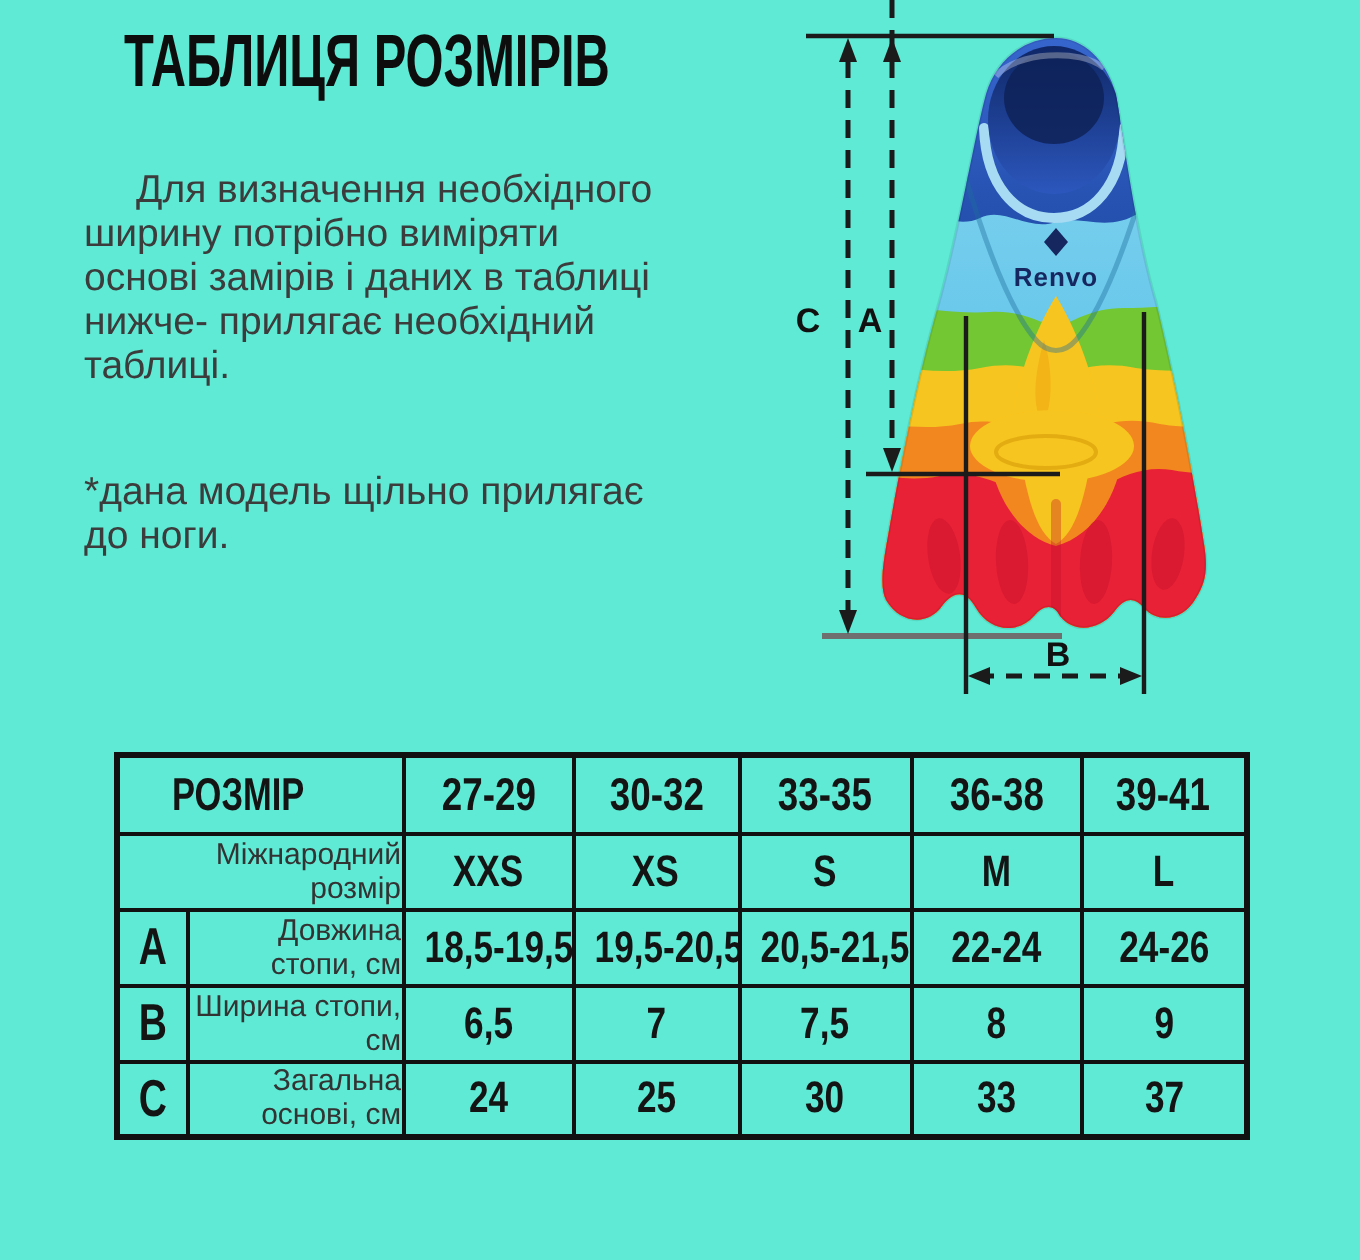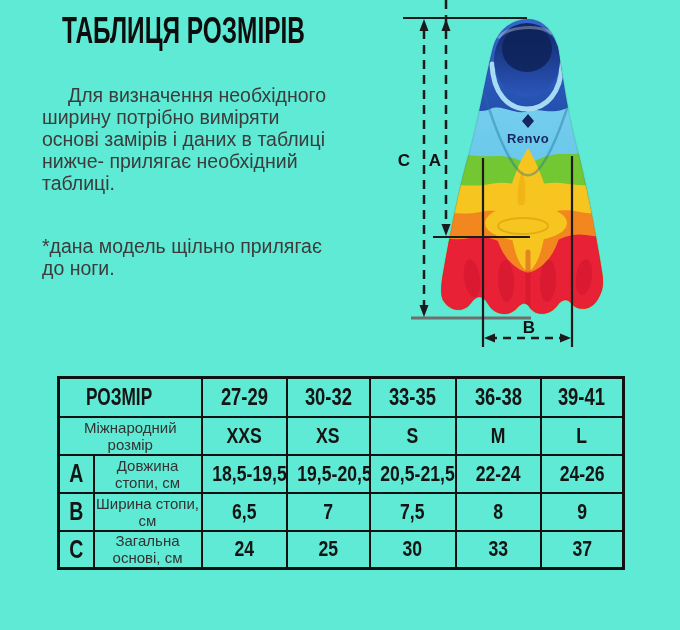--- a/index.html
+++ b/index.html
@@ -20,21 +20,21 @@
   .diagram{position:absolute;left:390px;top:0;width:290px;height:380px;}
 
   
   table.sizes{position:absolute;left:57px;top:376px;width:565px;border-collapse:collapse;
               table-layout:fixed;border:3px solid #111;}
   table.sizes td{border:2px solid #111;padding:0;vertical-align:middle;color:#141414;
                  text-align:center;overflow:hidden;}
   table.sizes tr.rh{height:39px;}
   table.sizes tr{height:38px;}
   td.lbl{text-align:left;padding-left:8px;}
-  .desc{font-size:15px;line-height:17px;color:#333;display:block;text-align:center;}
+  .desc{font-size:15px;line-height:17px;color:#333;display:block;text-align:right;}
   .cx{display:inline-block;white-space:nowrap;font-weight:700;transform:scaleX(.8);
       transform-origin:center;}
   .cx-l{display:inline-block;white-space:nowrap;font-weight:700;transform:scaleX(.75);
         transform-origin:left center;}
   .sz-head{font-size:23px;}
   .sz-val{font-size:22px;}
   .sz-letter{font-size:26px;transform:scaleX(.75);}
   .sz-rozmir{font-size:23px;}
 </style>
 </head>

